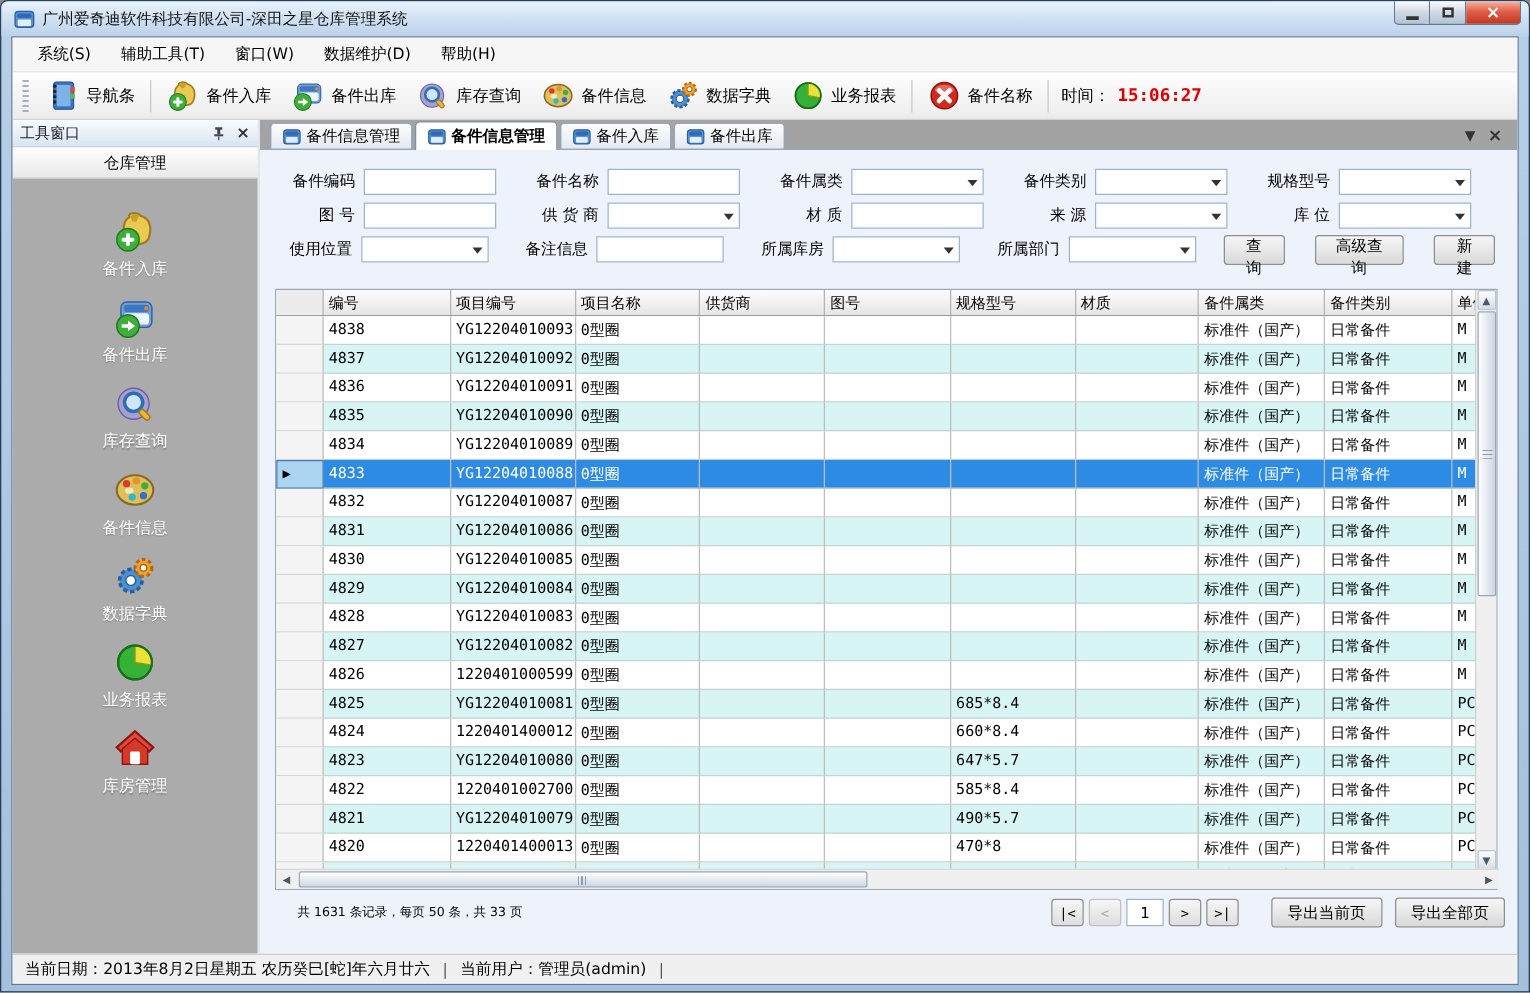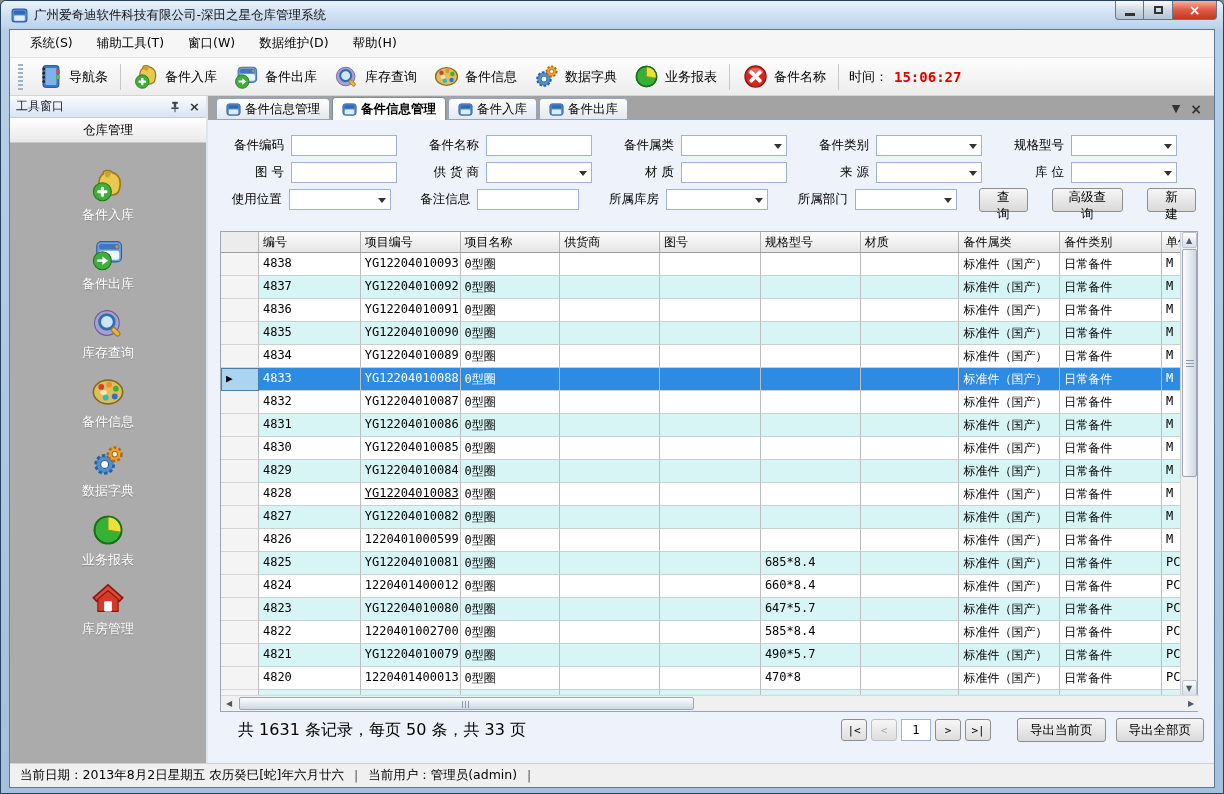--- a/index.html
+++ b/index.html
@@ -105,21 +105,21 @@
   .hscroll{position:absolute;left:0;bottom:0;width:978px;height:16px;background:#f0f0f0;border-top:1px solid #d8d8d8;
            display:flex;align-items:center;}
   .h-arrow{width:16px;height:14px;display:flex;align-items:center;justify-content:center;font-size:8px;color:#4a5a6a;}
   .h-thumb{width:455px;height:13px;margin-left:2px;border:1px solid #98a8b8;border-radius:2px;
            background:linear-gradient(#fdfdfd,#cdd8e3);position:relative;}
   .h-thumb::after{content:"";position:absolute;top:3px;left:222px;width:9px;height:7px;
            background:repeating-linear-gradient(90deg,#8a9aaa 0 1px,transparent 1px 3px);}
   .h-fill{flex:1;}
   
   .pager{height:36px;display:flex;align-items:center;padding:0 10px 0 30px;}
-  .pager-summary{font-size:16px;}
+  .pager-summary{font-size:10px;}
   .pg-group{margin-left:auto;display:flex;align-items:center;gap:4px;}
   .pg-btn{width:26px;height:22px;border:1px solid #8e8e8e;border-radius:3px;font-size:11px;
           background:linear-gradient(#f6f6f6,#dedede);display:flex;align-items:center;justify-content:center;
           font-family:"DejaVu Sans Mono",monospace;}
   .pg-btn.disabled{color:#aaa;border-color:#c0c0c0;}
   .pg-page{width:30px;height:22px;border:1px solid #9db4d0;background:#fff;display:flex;align-items:center;justify-content:center;font-size:12px;}
   .export-group{display:flex;gap:10px;margin-left:26px;}
   
   .statusbar{height:24px;background:#f0f0f0;border-top:1px solid #cfcfcf;display:flex;align-items:center;
              padding:0 10px;font-size:12.5px;gap:10px;}
@@ -609,21 +609,21 @@
                     <div class="gc" style="width: 101px;"></div>
                     <div class="gc" style="width: 100px;"></div>
                     <div class="gc" style="width: 99px;"></div>
                     <div class="gc" style="width: 101px;">标准件（国产）</div>
                     <div class="gc" style="width: 102px;">日常备件</div>
                     <div class="gc" style="width: 20px;">M</div>
                   </div>
                   <div class="grow">
                     <div class="gc selcol" style="width: 38px;"></div>
                     <div class="gc" style="width: 102px;">4828</div>
-                    <div class="gc" style="width: 100px; text-decoration: underline;">YG12204010083</div>
+                    <div class="gc" style="width: 100px;">YG12204010083</div>
                     <div class="gc" style="width: 100px;">0型圈</div>
                     <div class="gc" style="width: 100px;"></div>
                     <div class="gc" style="width: 101px;"></div>
                     <div class="gc" style="width: 100px;"></div>
                     <div class="gc" style="width: 99px;"></div>
                     <div class="gc" style="width: 101px;">标准件（国产）</div>
                     <div class="gc" style="width: 102px;">日常备件</div>
                     <div class="gc" style="width: 20px;">M</div>
                   </div>
                   <div class="grow alt">

